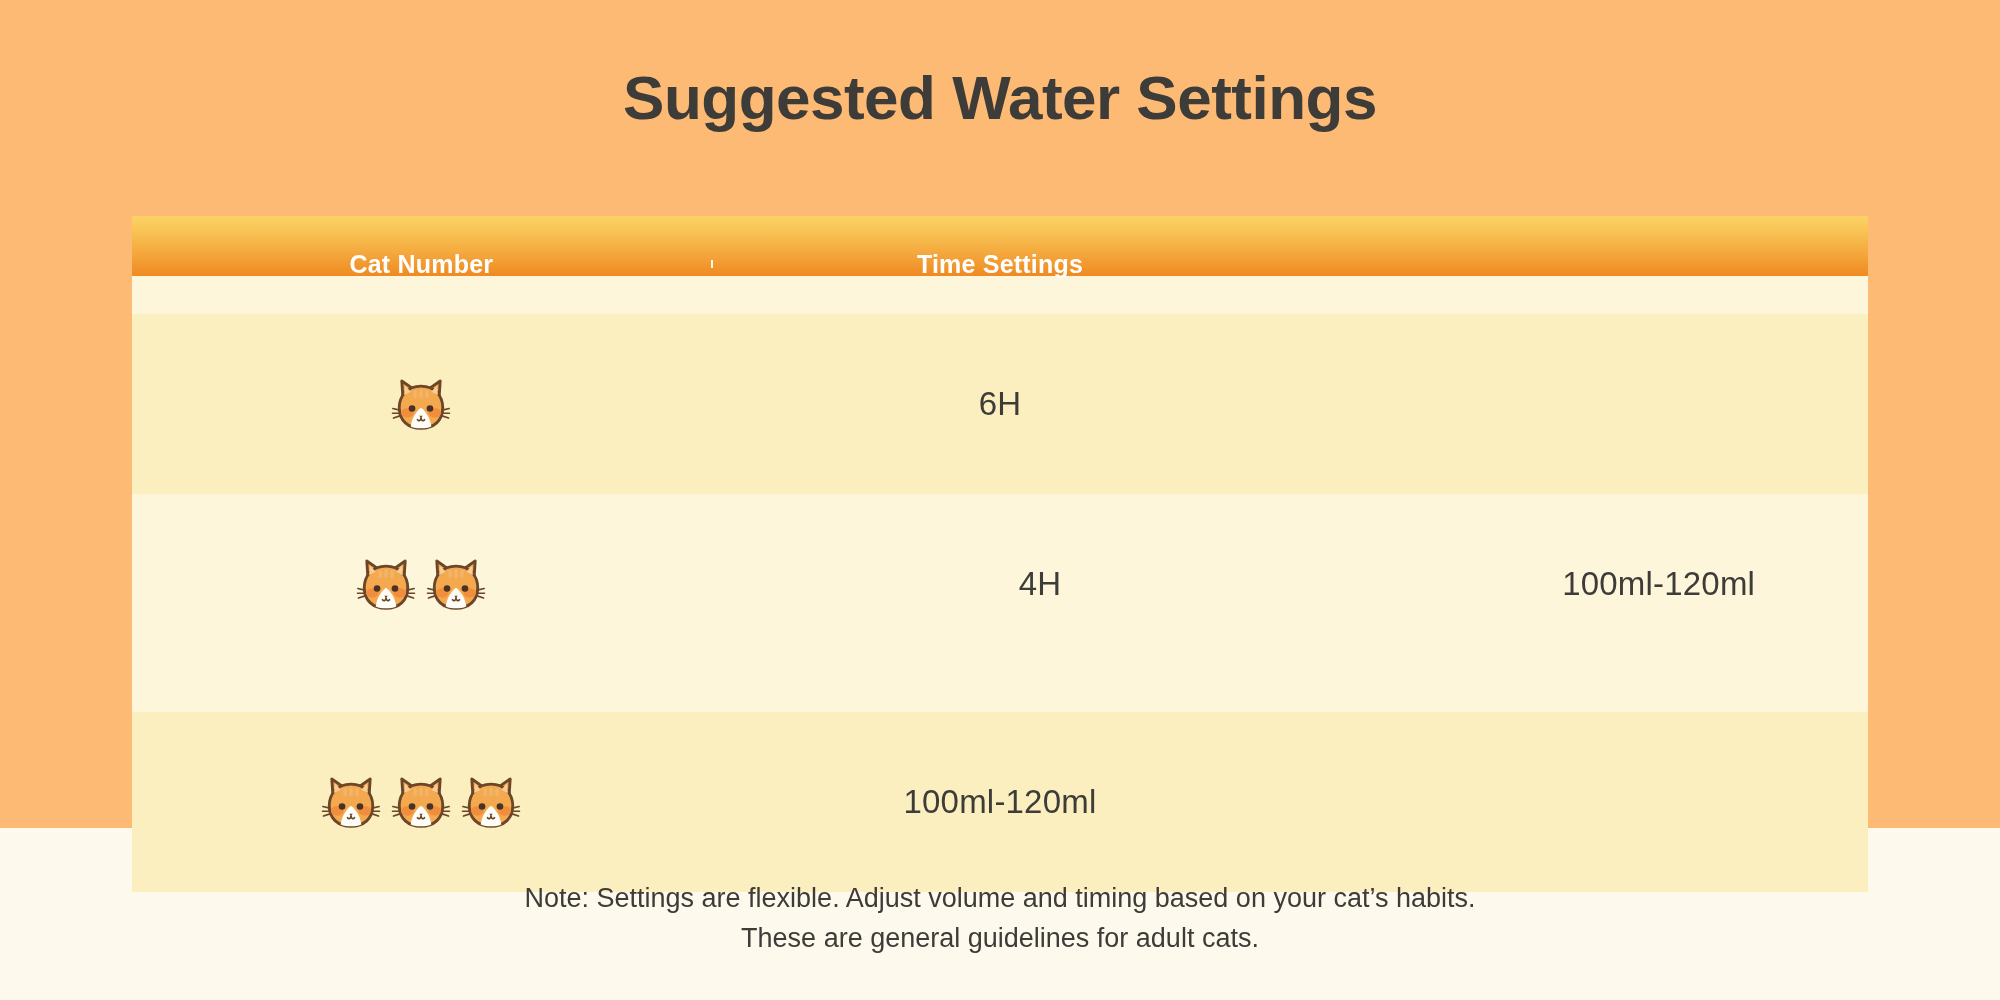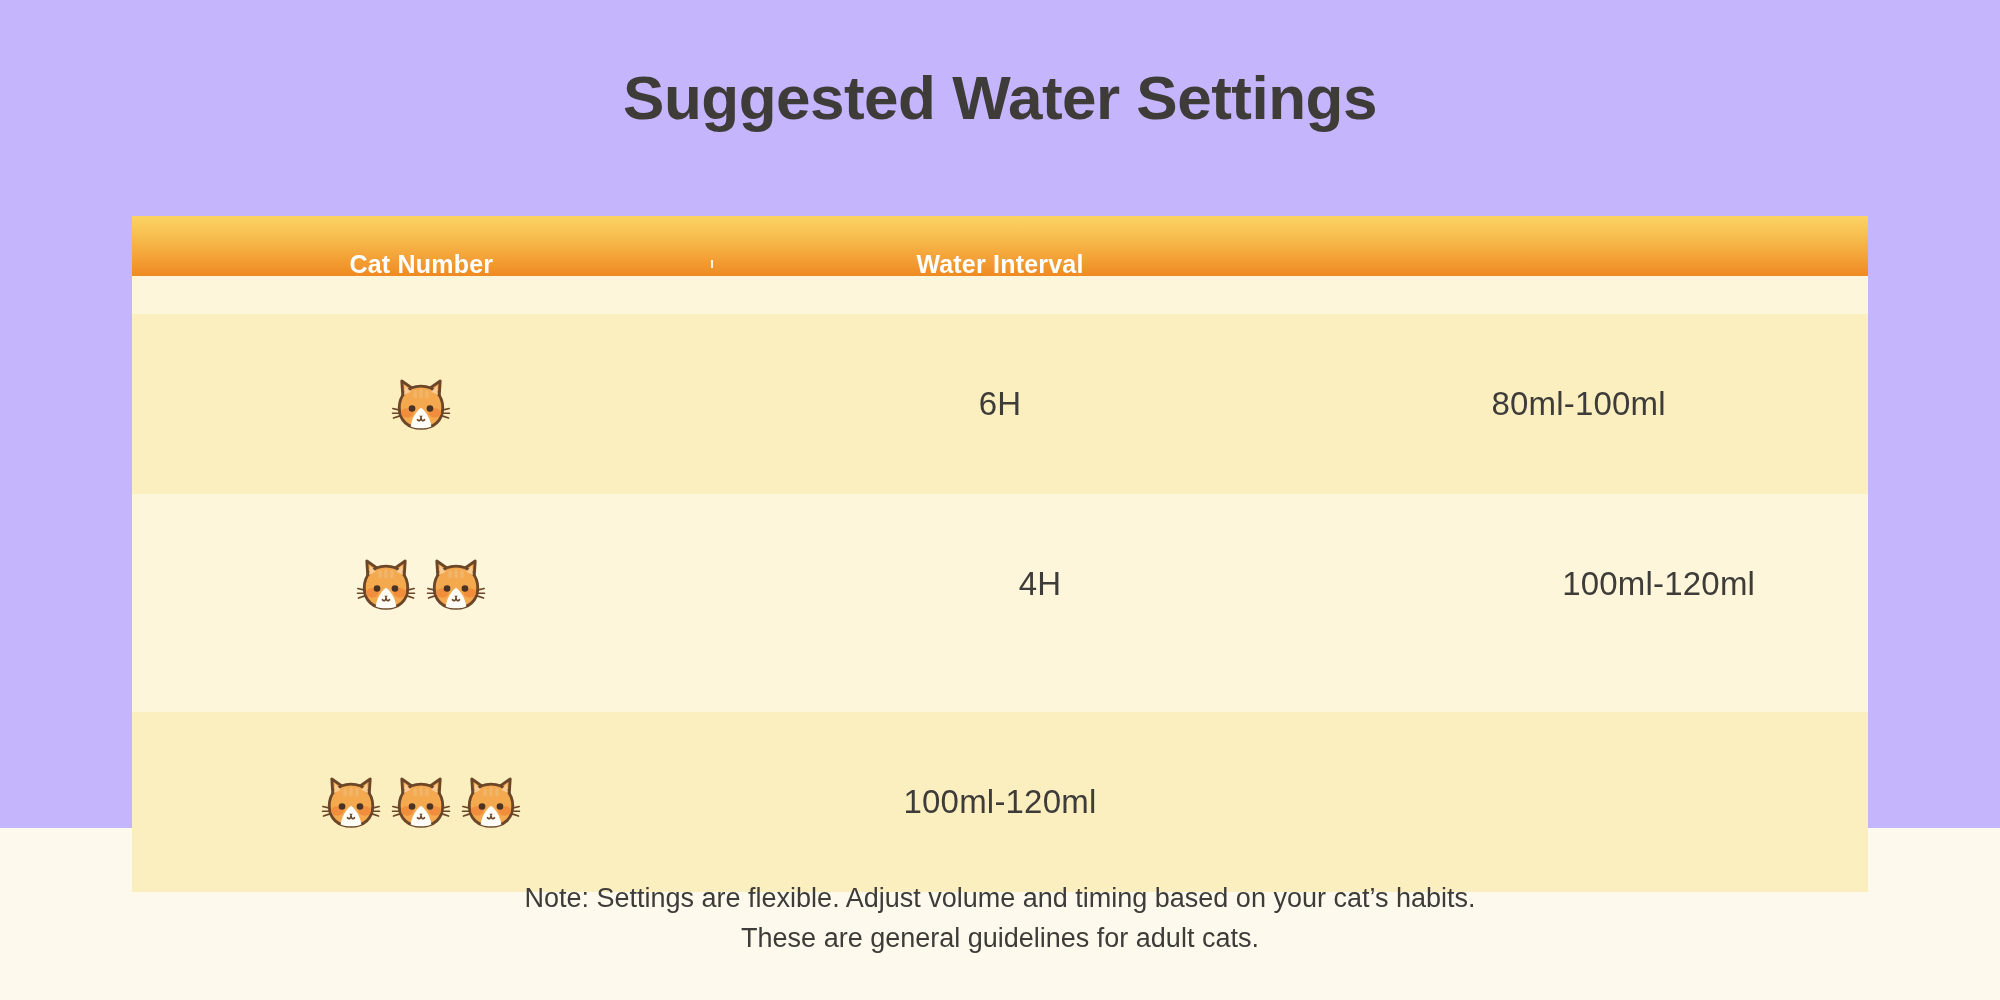--- a/index.html
+++ b/index.html
@@ -13,21 +13,21 @@
   body {
     background: #FDF9EC;
     font-family: "Liberation Sans", sans-serif;
     -webkit-font-smoothing: antialiased;
   }
 
   .page {
     position: relative;
     width: 2000px;
     height: 828px;
-    background: #c4b5fd;
+    background: #fdba74;
   }
 
   
   .title {
     position: absolute;
     top: 62px;
     left: 0;
     width: 2000px;
     text-align: center;
     font-size: 62px;
@@ -129,21 +129,21 @@
 
   <h1 class="title">Suggested Water Settings</h1>
 
   <div class="table">
 
     <div class="thead">
       <div class="th">
         <span>Cat Number</span>
       </div>
       <div class="th">
-        <span>Water Interval</span>
+        <span>Time Settings</span>
       </div>
     </div>
 
     <div class="row row-a">
       <div class="cell cat-cell">
         <svg class="cat" viewBox="0 0 100 100">
           <g stroke="#6B4628" stroke-width="4.5" stroke-linejoin="round" stroke-linecap="round">
             <path d="M22 44 L20 14 L40 28 Z" fill="#F5A94E"></path>
             <path d="M78 44 L80 14 L60 28 Z" fill="#F5A94E"></path>
             <path d="M50 22 C72 22 84 38 84 56 C84 76 70 88 50 88 C30 88 16 76 16 56 C16 38 28 22 50 22 Z" fill="#F5A94E"></path>
@@ -167,21 +167,20 @@
             <path d="M6 57 L16.5 59.5"></path>
             <path d="M5.5 64.5 L16 64.5"></path>
             <path d="M7 72 L17 68.5"></path>
             <path d="M94 57 L83.5 59.5"></path>
             <path d="M94.5 64.5 L84 64.5"></path>
             <path d="M93 72 L83 68.5"></path>
           </g>
         </svg>
       </div>
       <div class="cell">6H</div>
-      <div class="cell">80ml-100ml</div>
     </div>
 
     <div class="row row-b">
       <div class="cell cat-cell">
         <svg class="cat" viewBox="0 0 100 100">
           <g stroke="#6B4628" stroke-width="4.5" stroke-linejoin="round" stroke-linecap="round">
             <path d="M22 44 L20 14 L40 28 Z" fill="#F5A94E"></path>
             <path d="M78 44 L80 14 L60 28 Z" fill="#F5A94E"></path>
             <path d="M50 22 C72 22 84 38 84 56 C84 76 70 88 50 88 C30 88 16 76 16 56 C16 38 28 22 50 22 Z" fill="#F5A94E"></path>
           </g>

